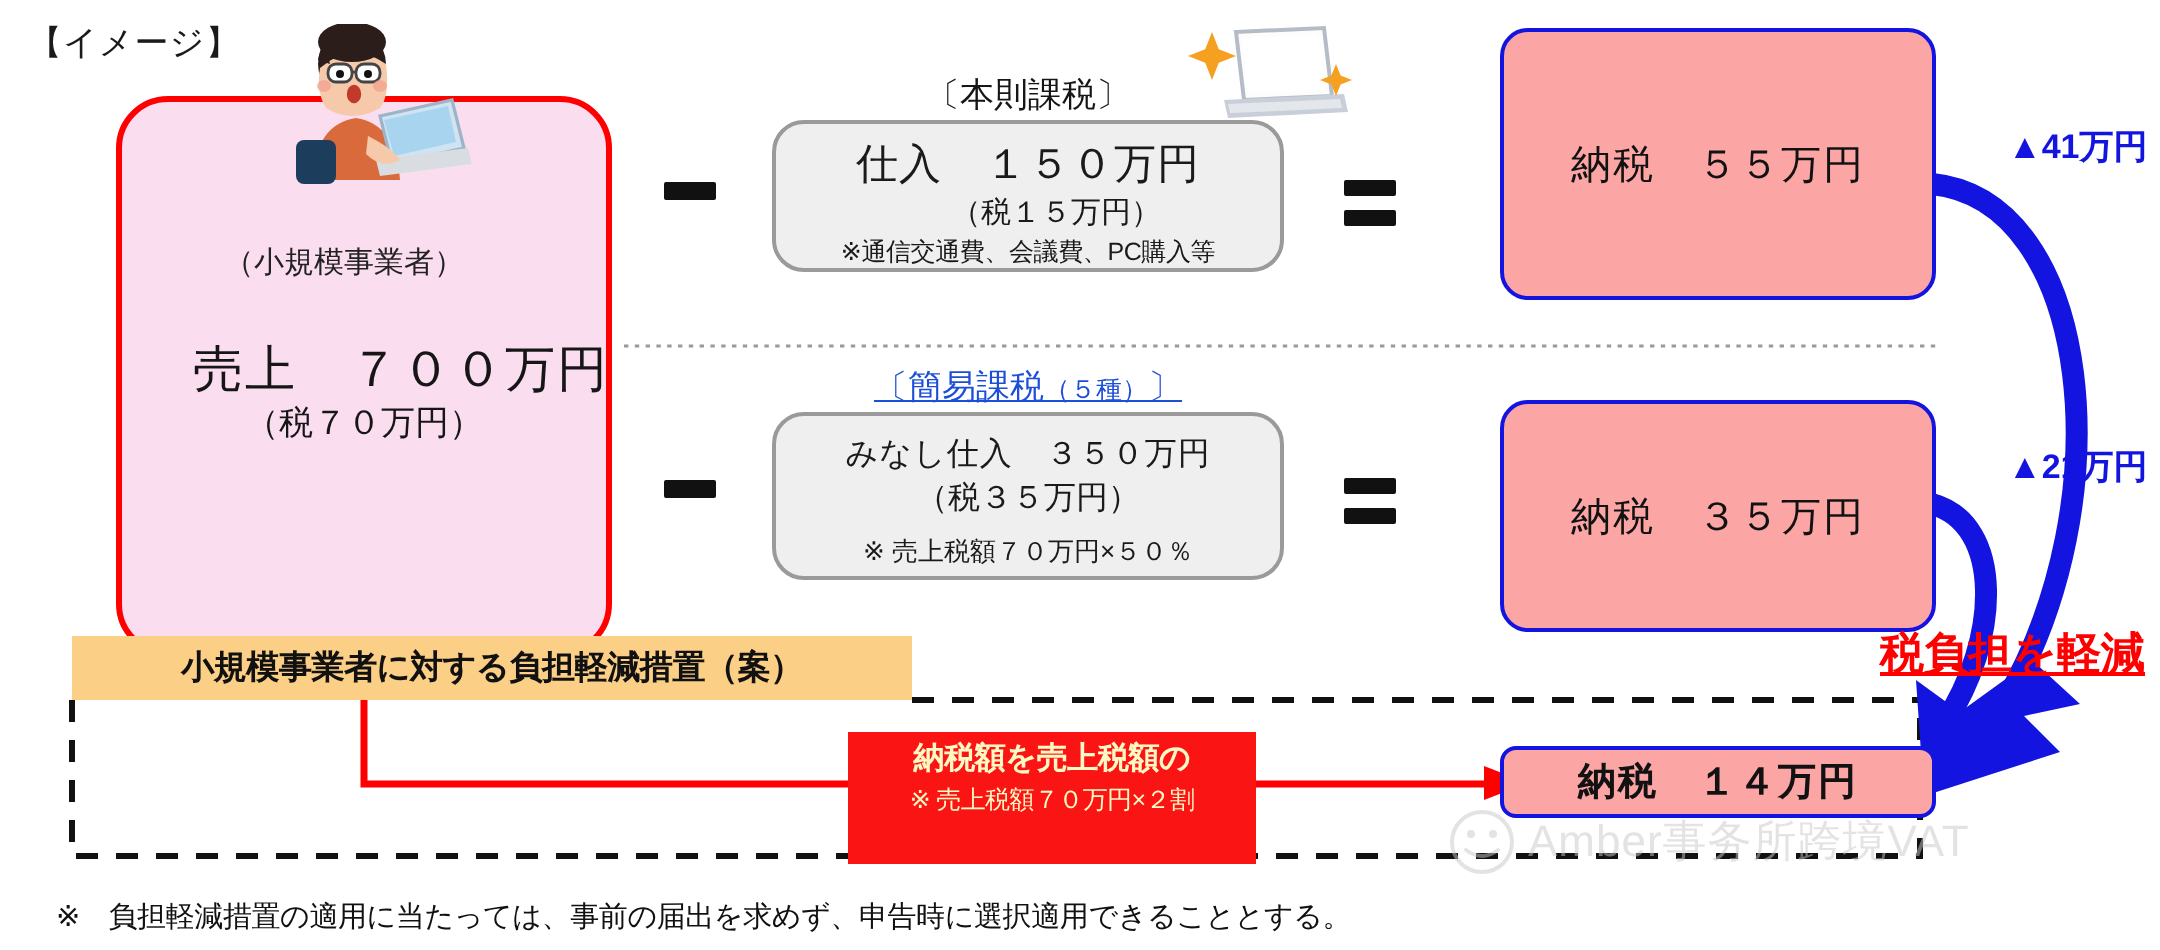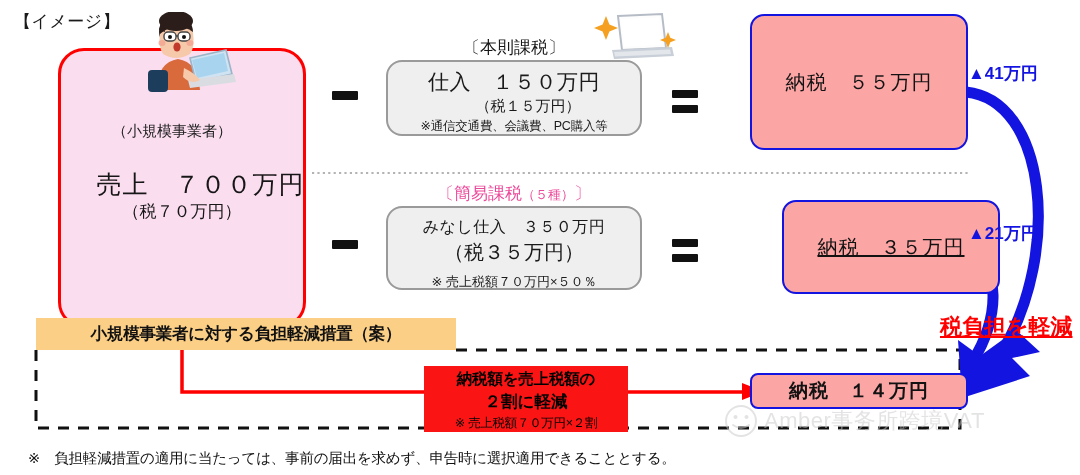--- a/index.html
+++ b/index.html
@@ -68,50 +68,51 @@
     left: 386px; top: 36px; width: 256px;
     text-align: center; font-size: 17px; color: #161616;
   }
   #purchase-box-1 { left: 386px; top: 60px; width: 256px; height: 76px; }
   #purchase-1-main { margin-top: 6px; font-size: 21px; letter-spacing: .5px; }
   #purchase-1-tax  { font-size: 15px; margin-top: 1px; margin-left: 28px; }
   #purchase-1-note { font-size: 12.5px; margin-top: 2px; letter-spacing: -.2px; }
 
   #kani-label {
     left: 386px; top: 182px; width: 256px;
-    text-align: center; font-size: 17px; color: #ec4899;
+    text-align: center; font-size: 17px; color: #1d4ed8; text-decoration: underline;
   }
   #kani-label .sub { font-size: 13px; }
   #purchase-box-2 { left: 386px; top: 206px; width: 256px; height: 84px; }
   #purchase-2-main { margin-top: 9px; font-size: 16px; letter-spacing: .5px; }
-  #purchase-2-tax  { font-size: 20px; margin-top: 1px; }
+  #purchase-2-tax  { font-size: 16px; margin-top: 1px; }
   #purchase-2-note { font-size: 13px; margin-top: 7px; }
 
   
   #laptop-illustration { left: 592px; top: 8px; width: 90px; height: 56px; }
 
   
   .blue-box {
     background: #fca5a5;
     border: 2.5px solid #1414e0;
     border-radius: 14px;
     display: flex; align-items: center; justify-content: center;
     font-size: 20px; letter-spacing: 1px; color: #121212;
   }
   #payment-box-1 { left: 750px; top: 14px; width: 218px; height: 136px; }
-  #payment-box-2 { left: 782px; top: 200px; width: 218px; height: 94px; text-decoration: underline; }
+  #payment-box-2 { left: 750px; top: 200px; width: 218px; height: 116px; }
   #payment-box-3 {
     left: 750px; top: 373px; width: 218px; height: 36px;
     border-radius: 8px; font-weight: bold; font-size: 19px;
   }
 
   
   .reduction-label {
     color: #1414e0; font-weight: bold; font-size: 17px; letter-spacing: 0;
     white-space: nowrap;
+    padding-left: 36px;
   }
   #reduction-1 { left: 968px; top: 62px; }
   #reduction-2 { left: 968px; top: 222px; }
 
   #burden-relief-text {
     left: 940px; top: 312px;
     color: #ff0000; font-weight: bold; font-size: 22px;
     text-decoration: underline; text-underline-offset: 2px;
     white-space: nowrap;
   }
@@ -121,21 +122,21 @@
     left: 36px; top: 318px; width: 420px; height: 32px;
     background: #fbcf86;
     display: flex; align-items: center; justify-content: center;
     font-size: 16.5px; font-weight: bold; color: #111;
     letter-spacing: -.2px;
   }
 
   
   #red-callout {
     left: 424px; top: 366px; width: 204px; height: 66px;
-    background: #fb1414; color: #000000; text-align: center;
+    background: #fb1414; color: #fef9c3; text-align: center;
     padding-top: 3px;
   }
   #red-callout .l1 { font-size: 15.5px; font-weight: bold; letter-spacing: -.2px; }
   #red-callout .l2 { font-size: 16.5px; font-weight: bold; margin-top: 1px; }
   #red-callout .l3 { font-size: 12.5px; margin-top: 2px; letter-spacing: -.3px; }
 
   
   #footnote {
     left: 28px; top: 449px;
     font-size: 14.5px; color: #111; letter-spacing: -.2px;
@@ -254,21 +255,20 @@
   <div class="abs blue-box" id="payment-box-3">納税　１４万円</div>
 
   <div class="abs reduction-label" id="reduction-1">▲41万円</div>
   <div class="abs reduction-label" id="reduction-2">▲21万円</div>
   <div class="abs" id="burden-relief-text">税負担を軽減</div>
 
   <div class="abs" id="relief-banner">小規模事業者に対する負担軽減措置（案）</div>
 
   <div class="abs" id="red-callout">
     <div class="l1">納税額を売上税額の</div>
-    <div class="l2">２割に軽減</div>
     <div class="l3">※ 売上税額７０万円×２割</div>
   </div>
 
   <div class="abs" id="footnote">※　負担軽減措置の適用に当たっては、事前の届出を求めず、申告時に選択適用できることとする。</div>
 
   <div class="abs" id="watermark">
     <svg width="34" height="34" viewBox="0 0 34 34">
       <circle cx="17" cy="17" r="15" fill="none" stroke="#c8c8c8" stroke-width="2"></circle>
       <circle cx="11.5" cy="13" r="2" fill="#c8c8c8"></circle>
       <circle cx="22.5" cy="13" r="2" fill="#c8c8c8"></circle>

